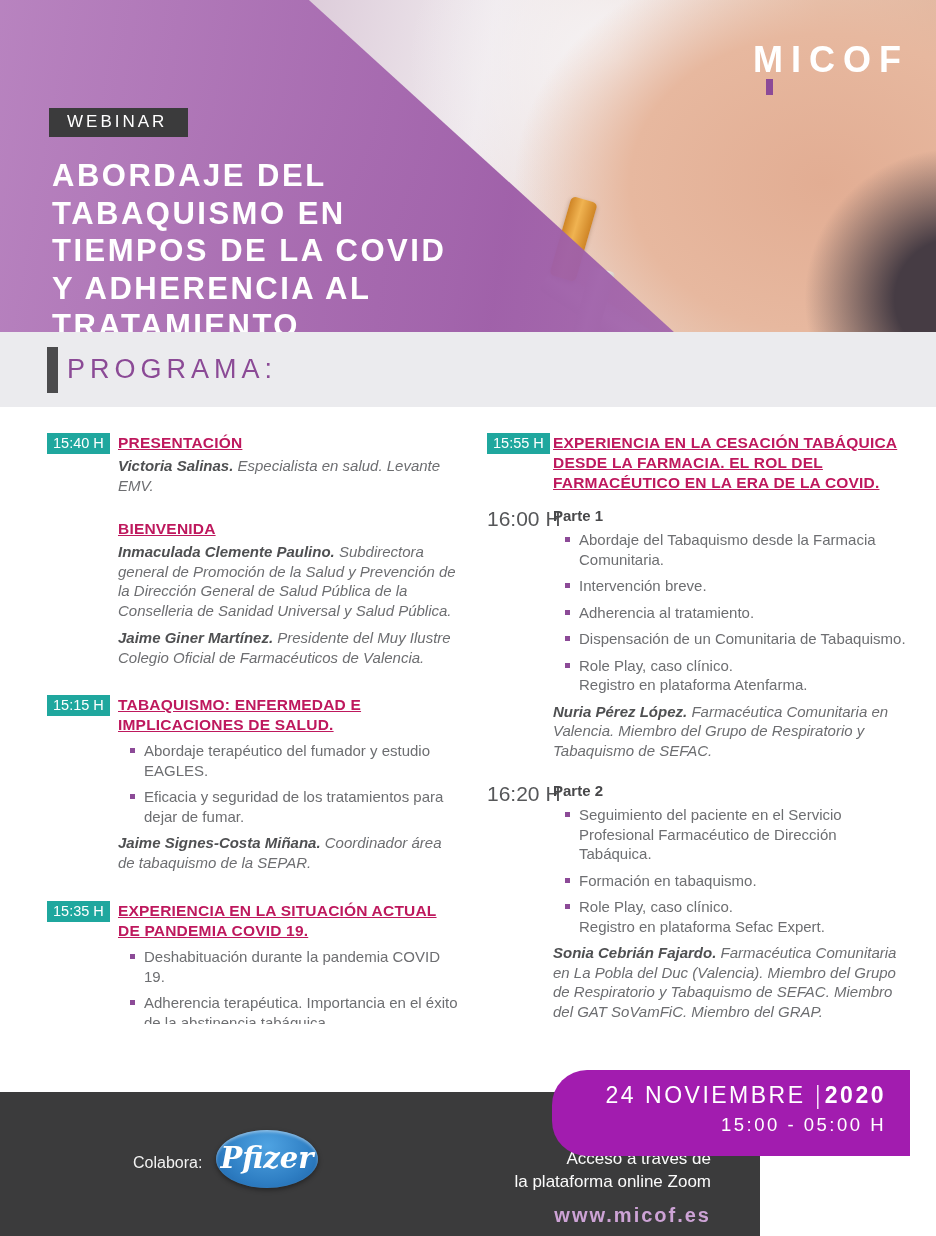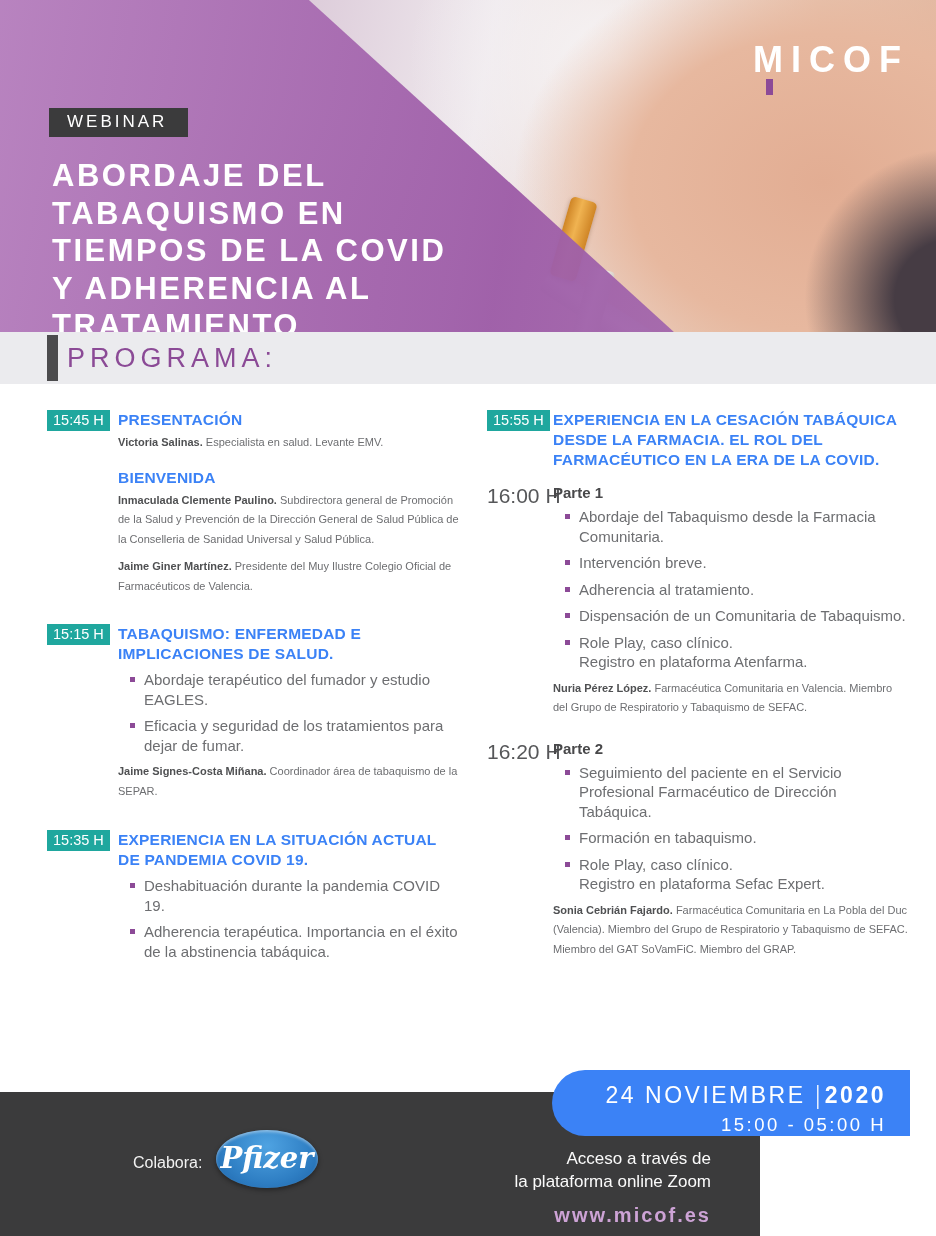--- a/index.html
+++ b/index.html
@@ -34,52 +34,52 @@
     clip-path:polygon(0 0, 33% 0, 72% 100%, 0 100%); }
   .micof-logo { position:absolute; left:753px; top:42px; color:#fff; font-size:36px; font-weight:bold;
     letter-spacing:8px; line-height:36px; }
   .micof-tick { position:absolute; left:13px; top:37px; width:7px; height:16px; background:#8c4a97; }
   .webinar-badge { position:absolute; left:49px; top:108px; background:#3b3b3c; color:#fff;
     font-size:17px; letter-spacing:3px; padding:4px 21px 5px 18px; }
   .hero-title { position:absolute; left:52px; top:157px; color:#fff; font-weight:bold;
     font-size:31px; line-height:37.5px; letter-spacing:2.5px; }
 
   
-  .program-band { height:52px; background:#ebebee; display:flex; align-items:center; padding-left:47px; }
+  .program-band { height:75px; background:#ebebee; display:flex; align-items:center; padding-left:47px; }
   .program-bar { width:11px; height:46px; background:#4b4b4d; margin-right:9px; }
   .program-title { color:#8b4a96; font-size:27px; letter-spacing:5px; }
 
   
   .content { height:617px; padding:26px 0 0 47px; display:flex; overflow:hidden; background:#fff; }
   .col { display:block; }
   .col-left { width:413px; margin-right:27px; }
   .col-right { width:422px; }
   .session { display:flex; }
   .t-cell { width:71px; flex-shrink:0; }
   .col-right .t-cell { width:66px; }
   .time-badge { display:inline-block; background:#1fa79e; color:#fff; font-size:14.5px;
     padding:2px 6px 3px; white-space:nowrap; }
   .time-plain { display:inline-block; color:#565759; font-size:21px; padding-top:1px; white-space:nowrap; }
   .s-body { flex:1; min-width:0; }
-  .s-title { color:#3b82f6; font-size:15.5px; font-weight:bold; letter-spacing:.2px; line-height:20px; margin-bottom:2px; }
+  .s-title { color:#be185d; font-size:15.5px; font-weight:bold; letter-spacing:.2px; line-height:20px; margin-bottom:2px;text-decoration:underline; }
   .part-label { color:#48484a; font-size:15px; font-weight:bold; padding-top:1px; }
-  .speaker { color:#6d6e71; font-size:11px; line-height:19.5px; margin:3px 0 8px; }
+  .speaker { font-style:italic; color:#6d6e71; font-size:15px; line-height:19.5px; margin:3px 0 8px; }
   .speaker .nm { font-weight:bold; color:#4f5052; }
   ul.bullets { list-style:none; margin:6px 0 4px 12px; }
   ul.bullets li { display:flex; margin-bottom:7px; }
   .sq { width:5px; height:5px; background:#8c4a97; margin:7px 9px 0 0; flex-shrink:0; }
   .bt { color:#6d6e71; font-size:15px; line-height:19.5px; white-space:pre-line; }
   .mb1 { margin-bottom:20px; } .mb2 { margin-bottom:21px;margin-top:12px; }
   .mb3 { margin-bottom:11px; } .mb4 { margin-bottom:13px; } .mb5 { margin-bottom:15px; }
-  .gap-top { margin-top:15px; }
+  .gap-top { margin-top:24px; }
 
   
   .footer { position:absolute; left:0; top:1092px; width:760px; height:144px; background:#3b3b3c; }
-  .date-box { position:absolute; left:552px; top:1070px; width:358px; height:66px;
-    background:#3b82f6; border-radius:35px 0 0 35px; text-align:right; padding:9px 24px 0 0; color:#fff; }
+  .date-box { position:absolute; left:552px; top:1070px; width:358px; height:86px;
+    background:#a21caf; border-radius:35px 0 0 35px; text-align:right; padding:9px 24px 0 0; color:#fff; }
   .date-line1 { font-size:23px; letter-spacing:2.5px; }
   .date-line1 .sep { display:inline-block; font-weight:normal; font-size:26px; transform:scaleX(.6) translateY(1px); margin:0 2px 0 8px; }
   .date-line1 .yr { font-weight:bold; }
   .date-line2 { font-size:18.5px; letter-spacing:2.5px; margin-top:4px; }
   .colabora { position:absolute; left:133px; top:62px; color:#f2f2f2; font-size:16px; }
   .pfizer { position:absolute; left:216px; top:38px; width:102px; height:58px; border-radius:50%;
     background:radial-gradient(ellipse at 50% 28%, #4fa3e2 0%, #2f7fc4 60%, #1d63a8 100%);
     display:flex; align-items:center; justify-content:center;
     box-shadow:inset 0 2px 3px rgba(255,255,255,.4), 0 2px 5px rgba(0,0,0,.4); }
   .pfizer span { color:#fff; font-family:"DejaVu Serif", serif; font-style:italic; font-weight:bold;
@@ -121,21 +121,21 @@
     <div class="program-bar"></div>
     <div class="program-title">PROGRAMA:</div>
   </div>
 
   <div class="content">
 
     <div class="col col-left">
 
       <div class="session mb1">
         <div class="t-cell">
-          <span class="time-badge">15:45 H</span>
+          <span class="time-badge">15:40 H</span>
         </div>
         <div class="s-body">
           <div class="s-title">PRESENTACIÓN</div>
           <p class="speaker"><span class="nm">Victoria Salinas.</span> <span>Especialista en salud. Levante EMV.</span></p>
           <div class="s-title gap-top">BIENVENIDA</div>
           <p class="speaker"><span class="nm">Inmaculada Clemente Paulino.</span> <span>Subdirectora general de Promoción de la Salud y Prevención de la Dirección General de Salud Pública de la Conselleria de Sanidad Universal y Salud Pública.</span></p>
           <p class="speaker"><span class="nm">Jaime Giner Martínez.</span> <span>Presidente del Muy Ilustre Colegio Oficial de Farmacéuticos de Valencia.</span></p>
         </div>
       </div>
 

